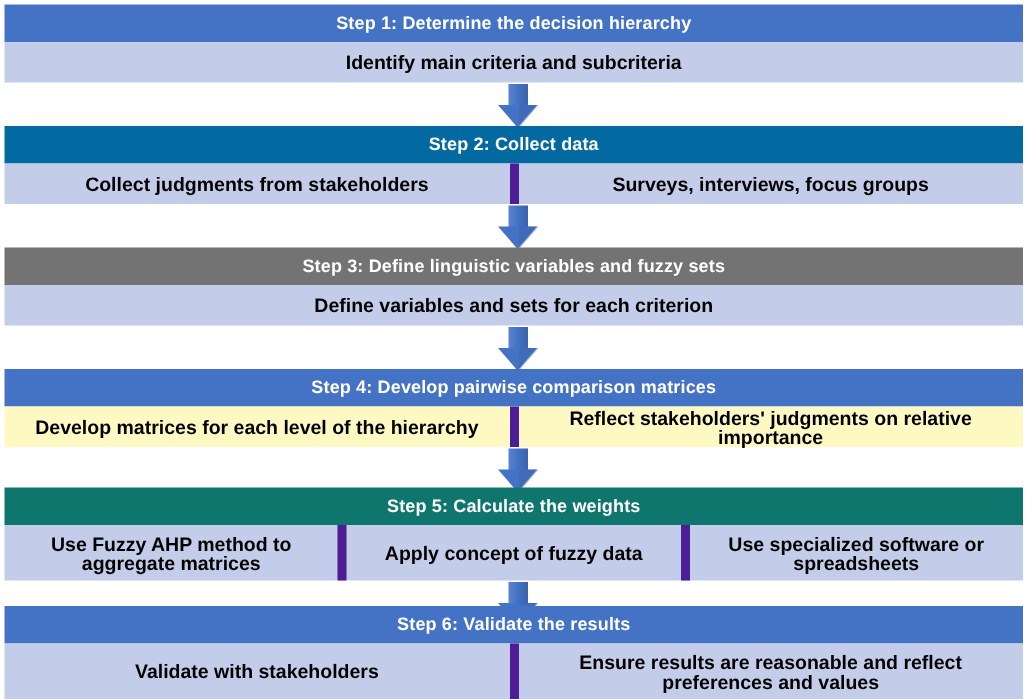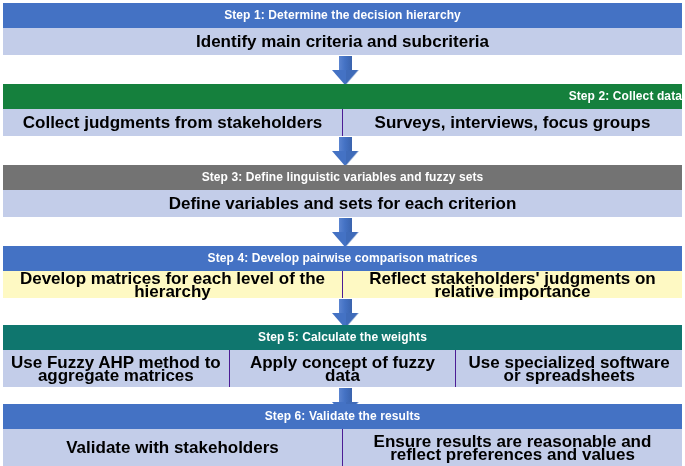--- a/index.html
+++ b/index.html
@@ -46,29 +46,29 @@
     min-height: 26px;
   }
 
   .step-cell {
     flex: 1 1 0;
     display: flex;
     align-items: center;
     justify-content: center;
     text-align: center;
     color: #000000;
-    font-size: 17px;
+    font-size: 13px;
     font-weight: bold;
     line-height: 13px;
     padding: 3px 6px;
     box-sizing: border-box;
     position: relative;
   }
   .step-cell + .step-cell {
-    border-left: 1px solid #4c1d95;
+    border-left: 6px solid #4c1d95;
   }
 
   
   .arrow {
     position: absolute;
     width: 27px;
     height: 29px;
     left: 332px;
   }
   .arrow .stem {
@@ -112,21 +112,21 @@
       <div class="step-cell">Identify main criteria and subcriteria</div>
     </div>
   </div>
   <div class="arrow" style="top:56px;">
     <div class="stem"></div>
     <div class="head"></div>
     <div class="head-shade"></div>
   </div>
 
   <div class="step-group" style="top:84px;">
-    <div class="step-header" style="background:#15803d;text-align:right;">Step 2: Collect data</div>
+    <div class="step-header" style="background:#0369a1;">Step 2: Collect data</div>
     <div class="step-body" style="background:#C3CDE9;height:27px;">
       <div class="step-cell">Collect judgments from stakeholders</div>
       <div class="step-cell">Surveys, interviews, focus groups</div>
     </div>
   </div>
   <div class="arrow" style="top:137px;">
     <div class="stem"></div>
     <div class="head"></div>
     <div class="head-shade"></div>
   </div>

